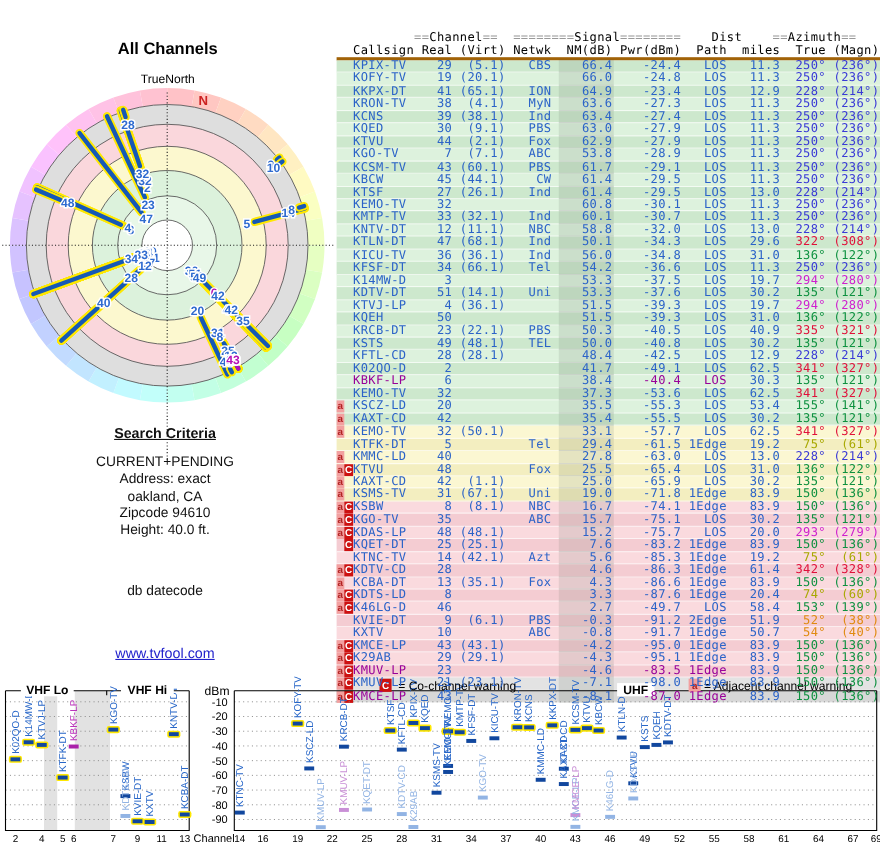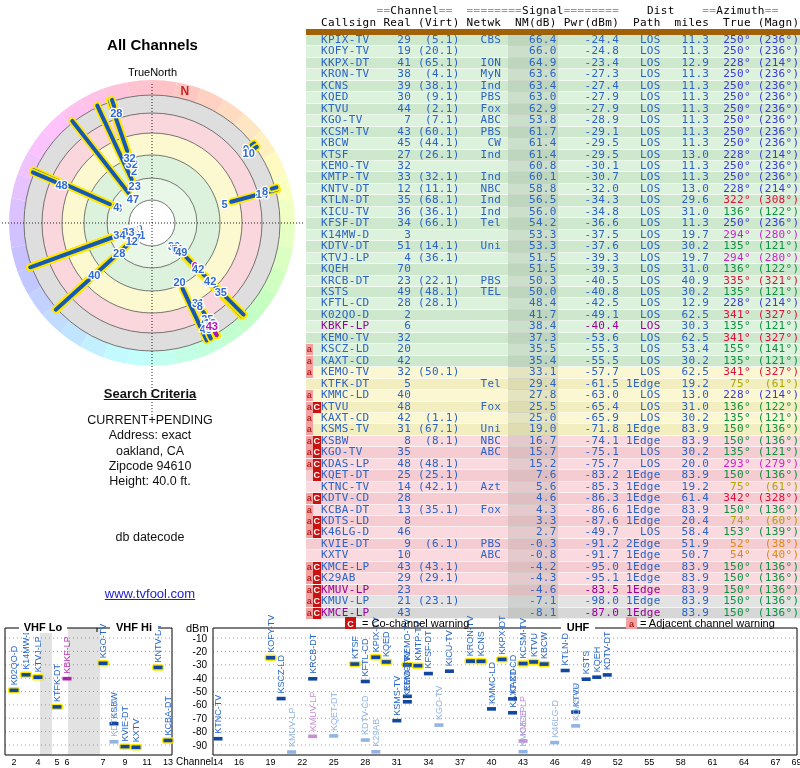--- a/index.html
+++ b/index.html
@@ -15,21 +15,21 @@
   #search-heading{font:bold 13px "Liberation Sans",sans-serif;text-decoration:underline;margin-bottom:12px;}
   .sline{font:12.5px/15.3px "Liberation Sans",sans-serif;}
   #db-block{margin-top:41px;}
   #site-link{position:absolute;left:0;top:586px;width:300px;text-align:center;
         font:13px "Liberation Sans",sans-serif;}
   #site-link a{color:#2222cc;text-decoration:underline;cursor:pointer;}
   
   #tbl{position:absolute;left:306px;top:5px;width:494px;}
   .hline{white-space:pre;font:11px/12px "DejaVu Sans Mono",monospace;letter-spacing:.31px;color:#999;}
   .hline b{color:#000;font-weight:normal;}
-  #thead{border-bottom:6px solid #a16207;padding-left:15px;}
+  #thead{border-bottom:3px solid #a16207;padding-left:15px;margin-top:23px;}
   .trow{position:relative;display:flex;height:11.46px;box-sizing:border-box;
         border-bottom:1px solid rgba(255,255,255,.65);white-space:pre;
         font:11px/10.8px "DejaVu Sans Mono",monospace;letter-spacing:.31px;}
   .trow i{font-style:normal;position:relative;z-index:1;}
   .trow::after{content:"";position:absolute;left:202px;width:50px;top:-1px;bottom:-1px;
         background:rgba(70,90,70,.12);z-index:0;}
   .bl{color:#2b63c8;} .pu{color:#990099;}
   .g0{background:#cde8cd;} .g1{background:#ddf2dd;}
   .y0{background:#f3eec0;} .y1{background:#fbf7d2;}
   .p0{background:#f4ccd2;} .p1{background:#fadade;}
@@ -281,27 +281,27 @@
         <div class="trow g0"><span class="mk ma h">a</span><span class="mk mc h">C</span><i class="bl">KCNS    </i><i class="bl">   39 (38.1)   Ind    63.4 </i><i class="bl">   -27.4   LOS</i><i class="bl">   11.3  </i><i style="color:#3a3ad6">250° (236°)</i></div>
         <div class="trow g1"><span class="mk ma h">a</span><span class="mk mc h">C</span><i class="bl">KQED    </i><i class="bl">   30  (9.1)   PBS    63.0 </i><i class="bl">   -27.9   LOS</i><i class="bl">   11.3  </i><i style="color:#3a3ad6">250° (236°)</i></div>
         <div class="trow g0"><span class="mk ma h">a</span><span class="mk mc h">C</span><i class="bl">KTVU    </i><i class="bl">   44  (2.1)   Fox    62.9 </i><i class="bl">   -27.9   LOS</i><i class="bl">   11.3  </i><i style="color:#3a3ad6">250° (236°)</i></div>
         <div class="trow g1"><span class="mk ma h">a</span><span class="mk mc h">C</span><i class="bl">KGO-TV  </i><i class="bl">    7  (7.1)   ABC    53.8 </i><i class="bl">   -28.9   LOS</i><i class="bl">   11.3  </i><i style="color:#3a3ad6">250° (236°)</i></div>
         <div class="trow g0"><span class="mk ma h">a</span><span class="mk mc h">C</span><i class="bl">KCSM-TV </i><i class="bl">   43 (60.1)   PBS    61.7 </i><i class="bl">   -29.1   LOS</i><i class="bl">   11.3  </i><i style="color:#3a3ad6">250° (236°)</i></div>
         <div class="trow g1"><span class="mk ma h">a</span><span class="mk mc h">C</span><i class="bl">KBCW    </i><i class="bl">   45 (44.1)    CW    61.4 </i><i class="bl">   -29.5   LOS</i><i class="bl">   11.3  </i><i style="color:#3a3ad6">250° (236°)</i></div>
         <div class="trow g0"><span class="mk ma h">a</span><span class="mk mc h">C</span><i class="bl">KTSF    </i><i class="bl">   27 (26.1)   Ind    61.4 </i><i class="bl">   -29.5   LOS</i><i class="bl">   13.0  </i><i style="color:#3a3ad6">228° (214°)</i></div>
         <div class="trow g1"><span class="mk ma h">a</span><span class="mk mc h">C</span><i class="bl">KEMO-TV </i><i class="bl">   32                 60.8 </i><i class="bl">   -30.1   LOS</i><i class="bl">   11.3  </i><i style="color:#3a3ad6">250° (236°)</i></div>
         <div class="trow g0"><span class="mk ma h">a</span><span class="mk mc h">C</span><i class="bl">KMTP-TV </i><i class="bl">   33 (32.1)   Ind    60.1 </i><i class="bl">   -30.7   LOS</i><i class="bl">   11.3  </i><i style="color:#3a3ad6">250° (236°)</i></div>
         <div class="trow g1"><span class="mk ma h">a</span><span class="mk mc h">C</span><i class="bl">KNTV-DT </i><i class="bl">   12 (11.1)   NBC    58.8 </i><i class="bl">   -32.0   LOS</i><i class="bl">   13.0  </i><i style="color:#3a3ad6">228° (214°)</i></div>
-        <div class="trow g0"><span class="mk ma h">a</span><span class="mk mc h">C</span><i class="bl">KTLN-DT </i><i class="bl">   35 (68.1)   Ind    56.5 </i><i class="bl">   -34.3   LOS</i><i class="bl">   29.6  </i><i style="color:#e0103a">322° (308°)</i></div>
+        <div class="trow g0"><span class="mk ma h">a</span><span class="mk mc h">C</span><i class="bl">KTLN-DT </i><i class="bl">   47 (68.1)   Ind    50.1 </i><i class="bl">   -34.3   LOS</i><i class="bl">   29.6  </i><i style="color:#e0103a">322° (308°)</i></div>
         <div class="trow g1"><span class="mk ma h">a</span><span class="mk mc h">C</span><i class="bl">KICU-TV </i><i class="bl">   36 (36.1)   Ind    56.0 </i><i class="bl">   -34.8   LOS</i><i class="bl">   31.0  </i><i style="color:#0e9140">136° (122°)</i></div>
         <div class="trow g0"><span class="mk ma h">a</span><span class="mk mc h">C</span><i class="bl">KFSF-DT </i><i class="bl">   34 (66.1)   Tel    54.2 </i><i class="bl">   -36.6   LOS</i><i class="bl">   11.3  </i><i style="color:#3a3ad6">250° (236°)</i></div>
         <div class="trow g1"><span class="mk ma h">a</span><span class="mk mc h">C</span><i class="bl">K14MW-D </i><i class="bl">    3                 53.3 </i><i class="bl">   -37.5   LOS</i><i class="bl">   19.7  </i><i style="color:#cf1fcf">294° (280°)</i></div>
         <div class="trow g0"><span class="mk ma h">a</span><span class="mk mc h">C</span><i class="bl">KDTV-DT </i><i class="bl">   51 (14.1)   Uni    53.3 </i><i class="bl">   -37.6   LOS</i><i class="bl">   30.2  </i><i style="color:#0e9140">135° (121°)</i></div>
         <div class="trow g1"><span class="mk ma h">a</span><span class="mk mc h">C</span><i class="bl">KTVJ-LP </i><i class="bl">    4 (36.1)          51.5 </i><i class="bl">   -39.3   LOS</i><i class="bl">   19.7  </i><i style="color:#cf1fcf">294° (280°)</i></div>
-        <div class="trow g0"><span class="mk ma h">a</span><span class="mk mc h">C</span><i class="bl">KQEH    </i><i class="bl">   70                 51.5 </i><i class="bl">   -39.3   LOS</i><i class="bl">   31.0  </i><i style="color:#0e9140">136° (122°)</i></div>
+        <div class="trow g0"><span class="mk ma h">a</span><span class="mk mc h">C</span><i class="bl">KQEH    </i><i class="bl">   50                 51.5 </i><i class="bl">   -39.3   LOS</i><i class="bl">   31.0  </i><i style="color:#0e9140">136° (122°)</i></div>
         <div class="trow g1"><span class="mk ma h">a</span><span class="mk mc h">C</span><i class="bl">KRCB-DT </i><i class="bl">   23 (22.1)   PBS    50.3 </i><i class="bl">   -40.5   LOS</i><i class="bl">   40.9  </i><i style="color:#e0103a">335° (321°)</i></div>
         <div class="trow g0"><span class="mk ma h">a</span><span class="mk mc h">C</span><i class="bl">KSTS    </i><i class="bl">   49 (48.1)   TEL    50.0 </i><i class="bl">   -40.8   LOS</i><i class="bl">   30.2  </i><i style="color:#0e9140">135° (121°)</i></div>
         <div class="trow g1"><span class="mk ma h">a</span><span class="mk mc h">C</span><i class="bl">KFTL-CD </i><i class="bl">   28 (28.1)          48.4 </i><i class="bl">   -42.5   LOS</i><i class="bl">   12.9  </i><i style="color:#3a3ad6">228° (214°)</i></div>
         <div class="trow g0"><span class="mk ma h">a</span><span class="mk mc h">C</span><i class="bl">K02QO-D </i><i class="bl">    2                 41.7 </i><i class="bl">   -49.1   LOS</i><i class="bl">   62.5  </i><i style="color:#e0103a">341° (327°)</i></div>
         <div class="trow g1"><span class="mk ma h">a</span><span class="mk mc h">C</span><i class="pu">KBKF-LP </i><i class="bl">    6                 38.4 </i><i class="pu">   -40.4   LOS</i><i class="bl">   30.3  </i><i style="color:#0e9140">135° (121°)</i></div>
         <div class="trow g0"><span class="mk ma h">a</span><span class="mk mc h">C</span><i class="bl">KEMO-TV </i><i class="bl">   32                 37.3 </i><i class="bl">   -53.6   LOS</i><i class="bl">   62.5  </i><i style="color:#e0103a">341° (327°)</i></div>
         <div class="trow g1"><span class="mk ma">a</span><span class="mk mc h">C</span><i class="bl">KSCZ-LD </i><i class="bl">   20                 35.5 </i><i class="bl">   -55.3   LOS</i><i class="bl">   53.4  </i><i style="color:#0e9140">155° (141°)</i></div>
         <div class="trow g0"><span class="mk ma">a</span><span class="mk mc h">C</span><i class="bl">KAXT-CD </i><i class="bl">   42                 35.4 </i><i class="bl">   -55.5   LOS</i><i class="bl">   30.2  </i><i style="color:#0e9140">135° (121°)</i></div>
         <div class="trow y1"><span class="mk ma">a</span><span class="mk mc h">C</span><i class="bl">KEMO-TV </i><i class="bl">   32 (50.1)          33.1 </i><i class="bl">   -57.7   LOS</i><i class="bl">   62.5  </i><i style="color:#e0103a">341° (327°)</i></div>
         <div class="trow y0"><span class="mk ma h">a</span><span class="mk mc h">C</span><i class="bl">KTFK-DT </i><i class="bl">    5          Tel    29.4 </i><i class="bl">   -61.5 1Edge</i><i class="bl">   19.2  </i><i style="color:#a8a800"> 75°  (61°)</i></div>

